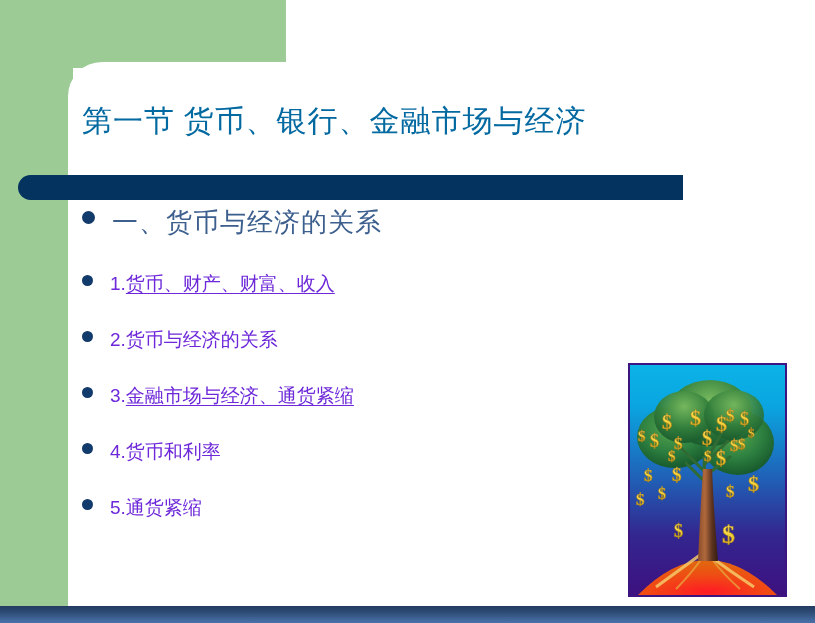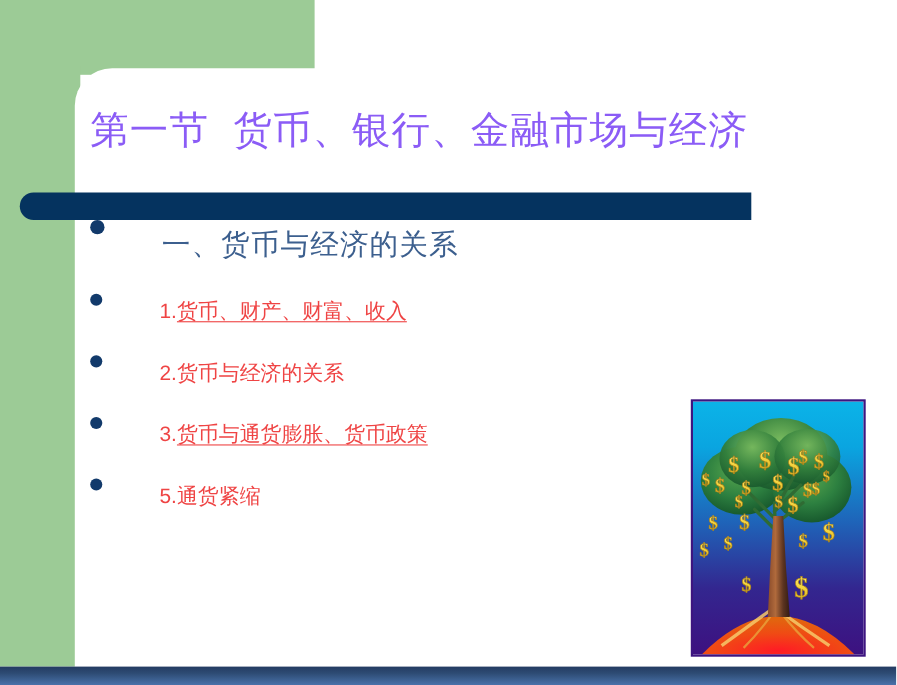--- a/index.html
+++ b/index.html
@@ -63,40 +63,39 @@
     height: 17px;
     background: linear-gradient(to bottom, #243b62 0%, #2d4b73 35%, #4a72ab 100%);
   }
 
   
   .slide-title {
     position: absolute;
     left: 82px;
     top: 98px;
     width: 700px;
-    font-family: Liberation Mono, monospace;
-    font-size: 35px;
+    font-family: Liberation Serif, serif;
+    font-size: 30px;
     line-height: 46px;
-    color: #8b5cf6;
+    color: #0369a1;
     letter-spacing: 1px;
     white-space: nowrap;
   }
 
   
   .bullets {
     position: absolute;
     left: 82px;
     top: 206px;
     width: 530px;
   }
   .bullet-row {
     display: flex;
-    align-items: flex-start;
+    align-items: center;
     position: relative;
-    gap: 35px;
   }
   .bullet-dot {
     width: 11px;
     height: 11px;
     border-radius: 50%;
     background: #123a6b;
     flex: 0 0 auto;
     position: relative;
     top: -4px;
     margin-right: 17px;
@@ -113,21 +112,21 @@
     font-family: "Liberation Serif", "DejaVu Serif", serif;
     font-size: 26px;
     line-height: 34px;
     color: #3c5f8e;
     letter-spacing: 1px;
   }
   .lvl2-text {
     font-family: "Liberation Sans", "DejaVu Sans", sans-serif;
     font-size: 19px;
     line-height: 26px;
-    color: #ef4444;
+    color: #6d28d9;
   }
   .lvl2-text .u {
     text-decoration: underline;
     text-underline-offset: 3px;
   }
 
   .row-gap-1 { margin-bottom: 31px; }
   .row-gap-2 { margin-bottom: 30px; }
 
   
@@ -173,23 +172,27 @@
       <span class="bullet-text lvl2-text"><span>1.</span><span class="u">货币、财产、财富、收入</span></span>
     </div>
 
     <div class="bullet-row row-gap-2">
       <span class="bullet-dot"></span>
       <span class="bullet-text lvl2-text"><span>2.</span><span>货币与经济的关系</span></span>
     </div>
 
     <div class="bullet-row row-gap-2">
       <span class="bullet-dot"></span>
-      <span class="bullet-text lvl2-text"><span>3.</span><span class="u">货币与通货膨胀、货币政策</span></span>
-    </div>
-
+      <span class="bullet-text lvl2-text"><span>3.</span><span class="u">金融市场与经济、通货紧缩</span></span>
+    </div>
+
+    <div class="bullet-row row-gap-2">
+      <span class="bullet-dot"></span>
+      <span class="bullet-text lvl2-text"><span>4.</span><span>货币和利率</span></span>
+    </div>
 
     <div class="bullet-row">
       <span class="bullet-dot"></span>
       <span class="bullet-text lvl2-text"><span>5.</span><span>通货紧缩</span></span>
     </div>
 
   </div>
 
   <div class="picture">
     <svg class="pic-svg" viewBox="0 0 155 230" xmlns="http://www.w3.org/2000/svg">

